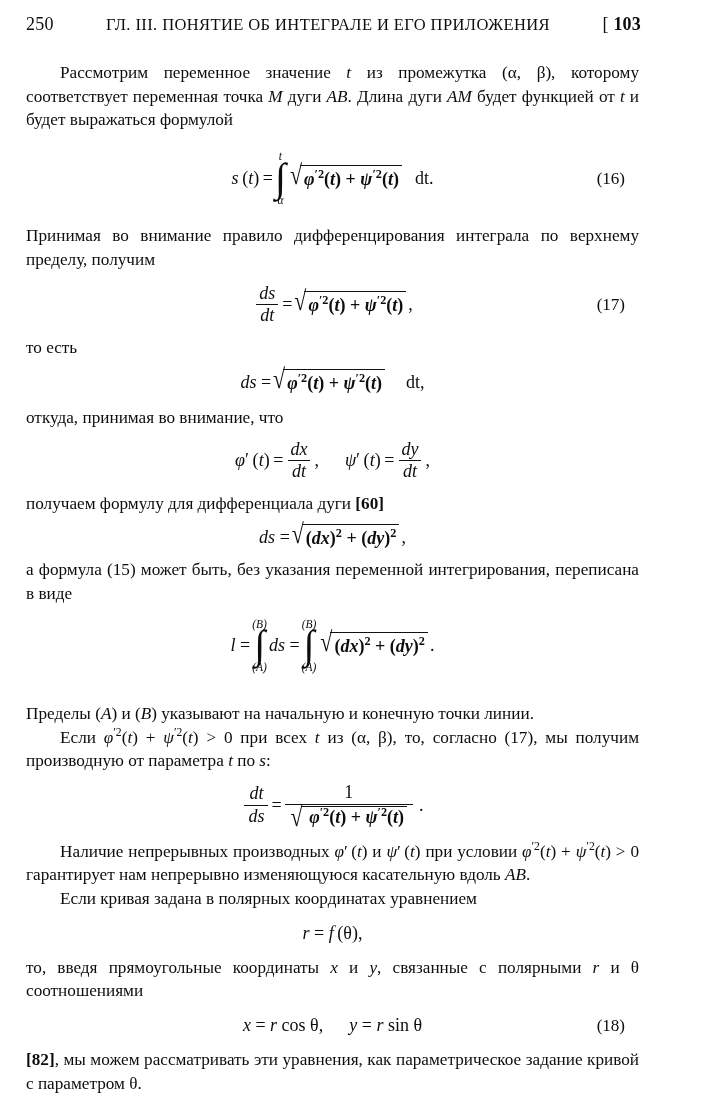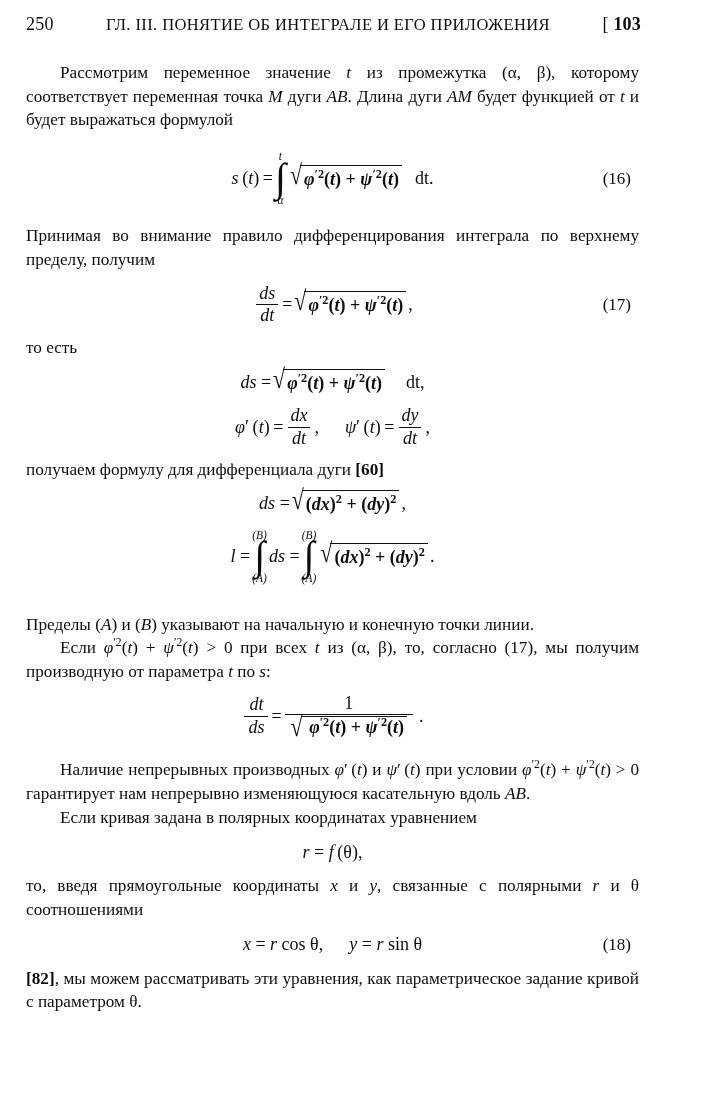--- a/index.html
+++ b/index.html
@@ -79,21 +79,21 @@
     margin: 12px 0 12px 0;
   }
   .eq-row .eq-body {
     display: inline-flex;
     align-items: center;
     justify-content: center;
     font-size: 18px;
   }
   .eq-row .eq-num {
     position: absolute;
-    right: 8px;
+    right: 14px;
     font-size: 17px;
   }
   i, .it { font-style: italic; }
   .up { font-style: normal; }
 
   
   .frac {
     display: inline-flex;
     flex-direction: column;
     align-items: center;
@@ -208,20 +208,21 @@
       <span class="eq-body">
         <i>ds</i>&nbsp;=
         <span class="sqrt">
           <span class="sign">√</span>
           <span class="rad"><i>φ</i><sup class="sm">′2</sup>(<i>t</i>) + <i>ψ</i><sup class="sm">′2</sup>(<i>t</i>)</span>
         </span>
         <span style="margin-left:19px">dt,</span>
       </span>
     </div>
 
+    <p class="para">откуда, принимая во внимание, что</p>
 
     <div class="eq-row" style="margin-top:10px;margin-bottom:10px">
       <span class="eq-body">
         <i>φ</i><span class="up">′</span> (<i>t</i>) =
         <span class="frac">
           <span class="num it">dx</span>
           <span class="den it">dt</span>
         </span>
         <span>,</span>
         <span style="display:inline-block;width:26px"></span>
@@ -240,20 +241,21 @@
       <span class="eq-body">
         <i>ds</i>&nbsp;=
         <span class="sqrt">
           <span class="sign">√</span>
           <span class="rad">(<i>dx</i>)<sup class="sm">2</sup> + (<i>dy</i>)<sup class="sm">2</sup></span>
         </span>
         <span>,</span>
       </span>
     </div>
 
+    <p class="para">а формула (15) может быть, без указания переменной интегрирования, переписана в виде</p>
 
     <div class="eq-row" style="margin-top:12px;margin-bottom:12px">
       <span class="eq-body">
         <i>l</i>&nbsp;=
         <span class="intg big">
           <span class="lim top">(B)</span>
           <span class="sym">∫</span>
           <span class="lim bot">(A)</span>
         </span>
         <i>ds</i>&nbsp;=
@@ -291,21 +293,21 @@
             <span class="sqrt">
               <span class="sign">√</span>
               <span class="rad">&nbsp;<i>φ</i><sup class="sm">′2</sup>(<i>t</i>) + <i>ψ</i><sup class="sm">′2</sup>(<i>t</i>)</span>
             </span>
           </span>
         </span>
         <span style="margin-left:3px">.</span>
       </span>
     </div>
 
-    <p class="para indent" style="margin-top:20px">
+    <p class="para indent" style="margin-top:12px">
       Наличие непрерывных производных <i>φ</i><span class="up">′</span> (<i>t</i>) и <i>ψ</i><span class="up">′</span> (<i>t</i>) при условии <i>φ</i><sup class="sm">′2</sup>(<i>t</i>) + <i>ψ</i><sup class="sm">′2</sup>(<i>t</i>) &gt; 0 гарантирует нам непрерывно изменяющуюся касательную вдоль <i>AB</i>.
     </p>
 
     <p class="para indent">Если кривая задана в полярных координатах уравнением</p>
 
     <div class="eq-row" style="margin-top:10px;margin-bottom:10px">
       <span class="eq-body">
         <i>r</i>&nbsp;=&nbsp;<i>f</i> (θ),
       </span>
     </div>

